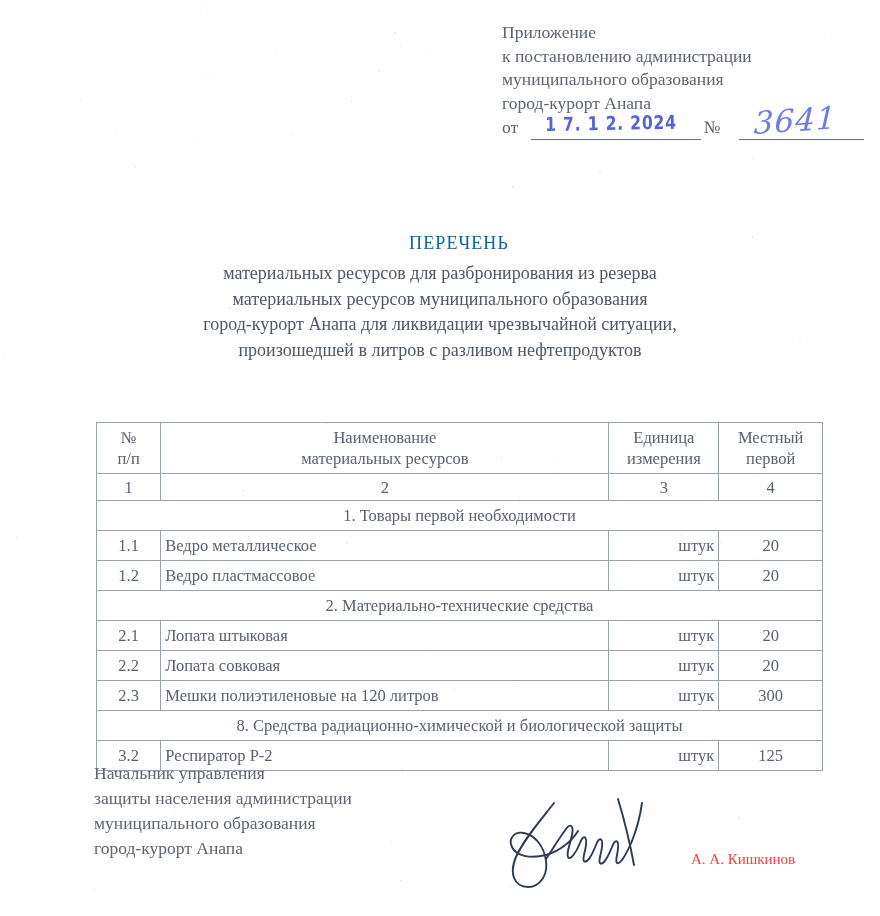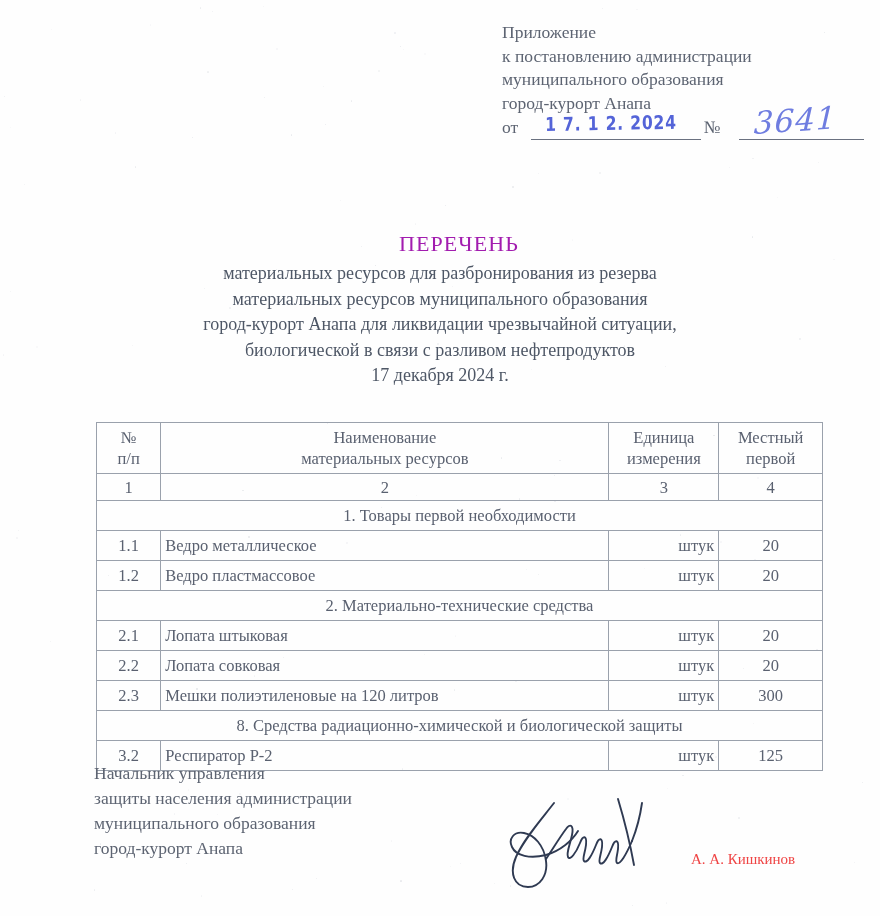--- a/index.html
+++ b/index.html
@@ -99,23 +99,23 @@
 
   
   #title-block {
     position: absolute;
     left: 0;
     top: 231px;
     width: 880px;
     text-align: center;
   }
   #doc-title {
-    font-size: 22px;
+    font-size: 18px;
     letter-spacing: 1.1px;
-    color: #a21caf;
+    color: #0369a1;
     line-height: 25px;
     padding-left: 38px;
   }
   #subtitle {
     margin-top: 5px;
     font-size: 18px;
     line-height: 25.5px;
     color: #4e5766;
   }
   #subtitle .ln { display: block; }
@@ -332,22 +332,21 @@
     <span id="rule-num" class="rule"></span>
     <span id="doc-number">3641</span>
   </div>
 
   <div id="title-block">
     <div id="doc-title">ПЕРЕЧЕНЬ</div>
     <div id="subtitle">
       <span class="ln">материальных ресурсов для разбронирования из резерва</span>
       <span class="ln">материальных ресурсов муниципального образования</span>
       <span class="ln">город-курорт Анапа для ликвидации чрезвычайной ситуации,</span>
-      <span class="ln">биологической в связи с разливом нефтепродуктов</span>
-      <span class="ln">17 декабря 2024 г.</span>
+      <span class="ln">произошедшей в литров с разливом нефтепродуктов</span>
     </div>
   </div>
 
   <table id="resources-table">
     <thead>
       <tr>
         <th class="c-num hdr-cell">
           <div>№</div>
           <div>п/п</div>
         </th>

